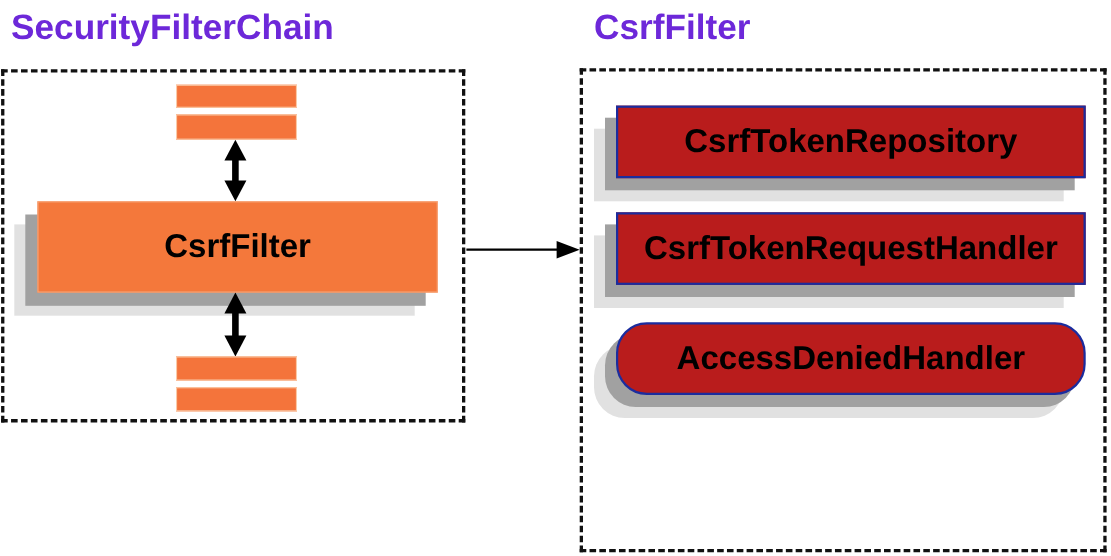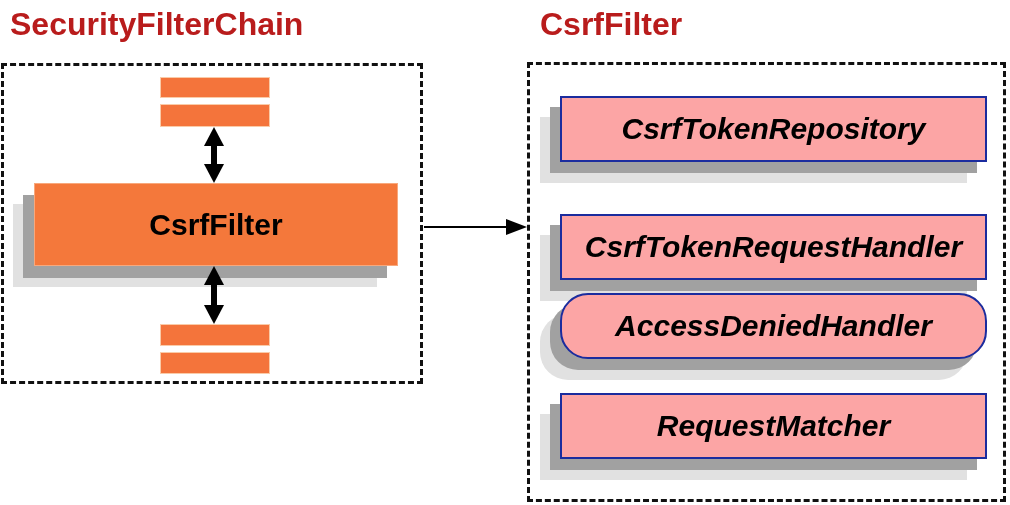--- a/index.html
+++ b/index.html
@@ -12,21 +12,21 @@
     position: relative;
     width: 1010px;
     height: 505px;
     background: #ffffff;
     overflow: hidden;
   }
   .panel-title {
     position: absolute;
     font-size: 32px;
     font-weight: bold;
-    color: #b91c1c;
+    color: #6d28d9;
     letter-spacing: 0px;
     white-space: nowrap;
   }
   .title-left  { left: 10px;  top: 6px; }
   .title-right { left: 540px; top: 6px; }
 
   .dashed-box {
     position: absolute;
     border: 3px dashed #111111;
     background: transparent;
@@ -56,34 +56,33 @@
     justify-content: center;
     font-size: 30px;
     font-weight: bold;
     color: #000000;
   }
 
   .component-box {
     position: absolute;
     left: 560px;
     width: 423px; height: 62px;
-    background: #fca5a5;
+    background: #b91c1c;
     border: 2px solid #1b2c9e;
     box-shadow: -10px 11px 0 #a1a1a1, -20px 21px 0 #e1e1e1;
     display: flex;
     align-items: center;
     justify-content: center;
     font-size: 30px;
     font-weight: bold;
     color: #000000;
     white-space: nowrap;
-    font-style: italic;
   }
   .comp-1 { top: 96px; }
-  .comp-2 { top: 193px; margin-top: 21px; }
+  .comp-2 { top: 193px; }
   .comp-3 { top: 293px; border-radius: 28px; }
   .comp-4 { top: 393px; }
 
   .v-arrow { position: absolute; left: 199px; }
   .v-arrow-1 { top: 127px; }
   .v-arrow-2 { top: 266px; }
   .h-arrow { position: absolute; left: 423px; top: 217px; }
 </style>
 </head>
 <body>
@@ -122,15 +121,14 @@
   </svg>
 
   <div class="dashed-box right-box"></div>
 
   <div class="component-box comp-1">CsrfTokenRepository</div>
 
   <div class="component-box comp-2">CsrfTokenRequestHandler</div>
 
   <div class="component-box comp-3">AccessDeniedHandler</div>
 
-  <div class="component-box comp-4">RequestMatcher</div>
 
 </div>
 
 </body></html>

